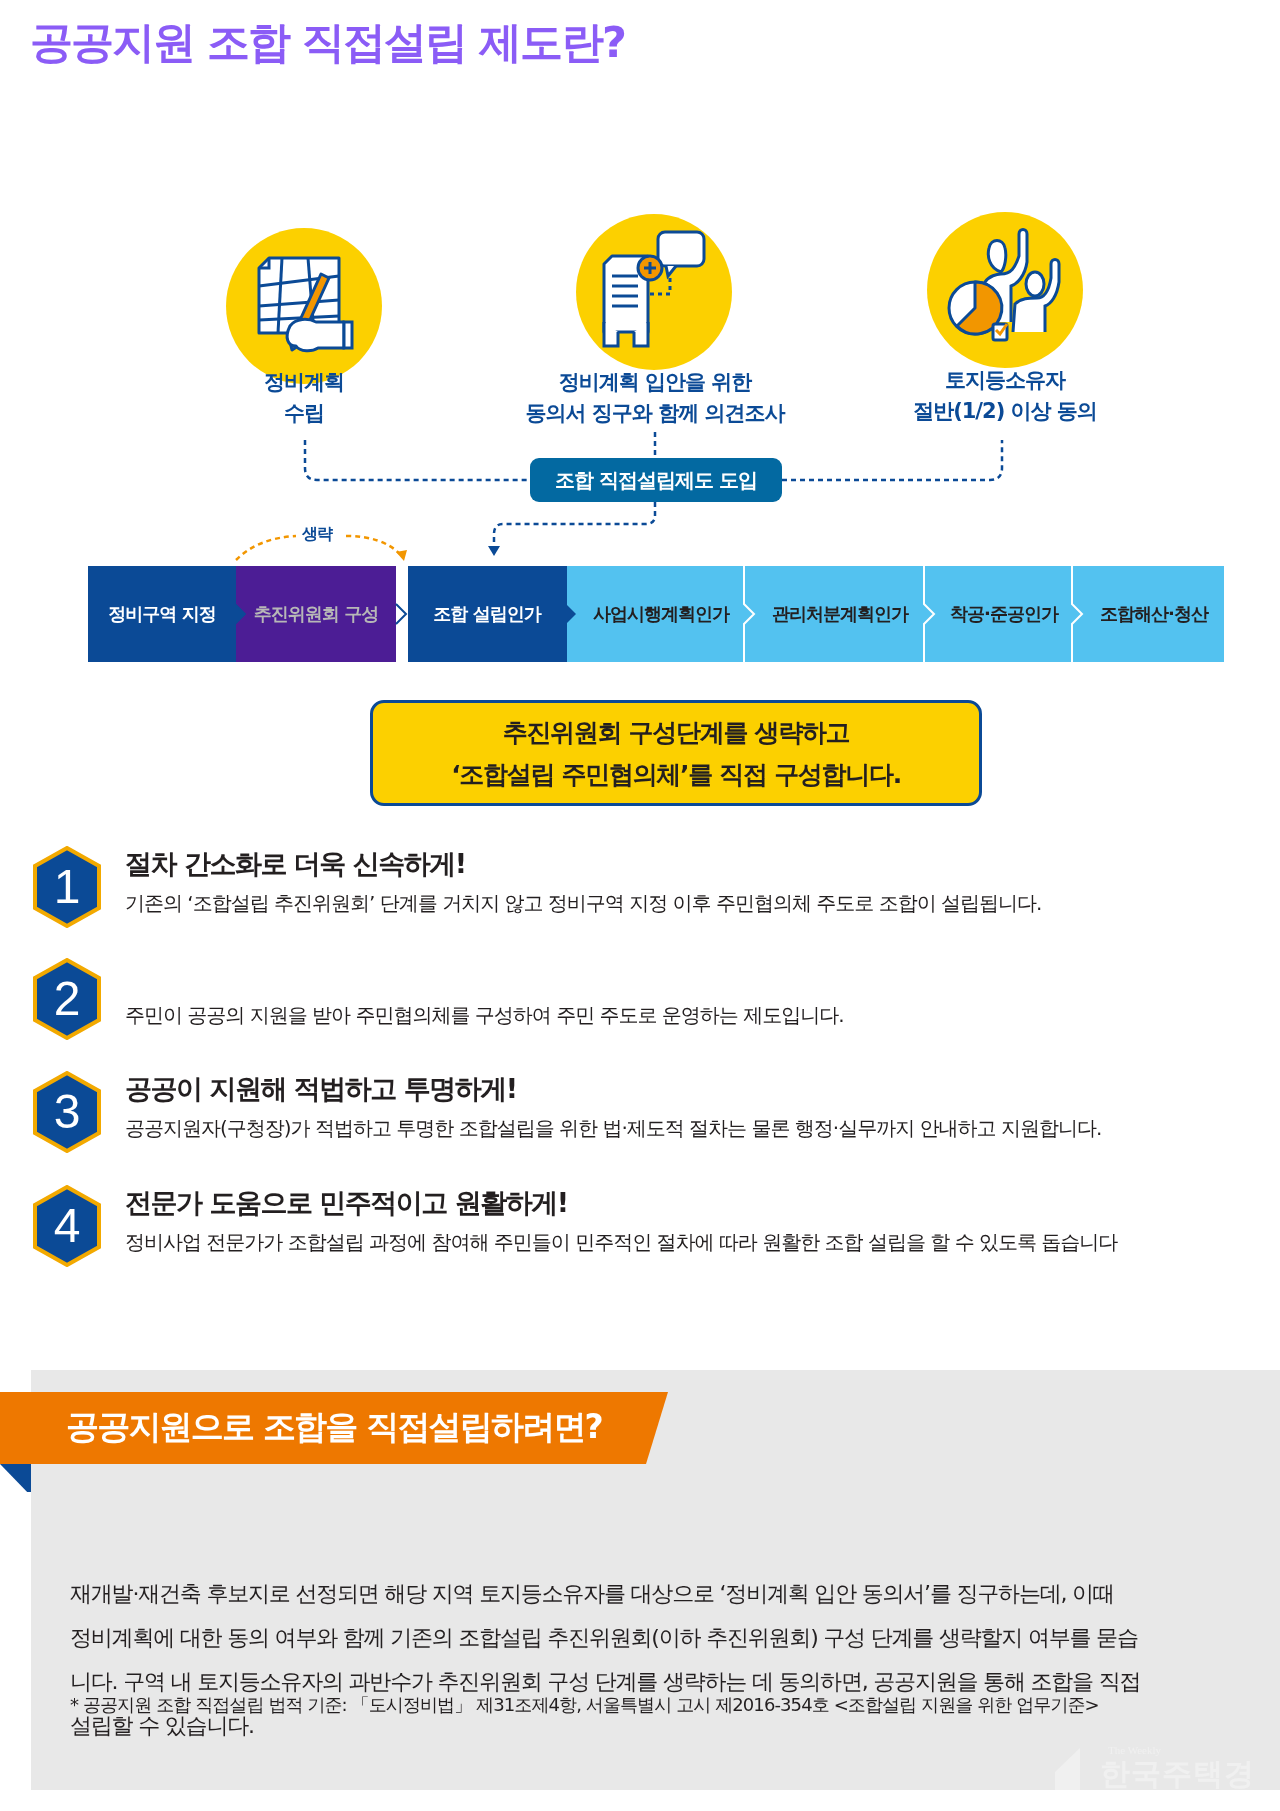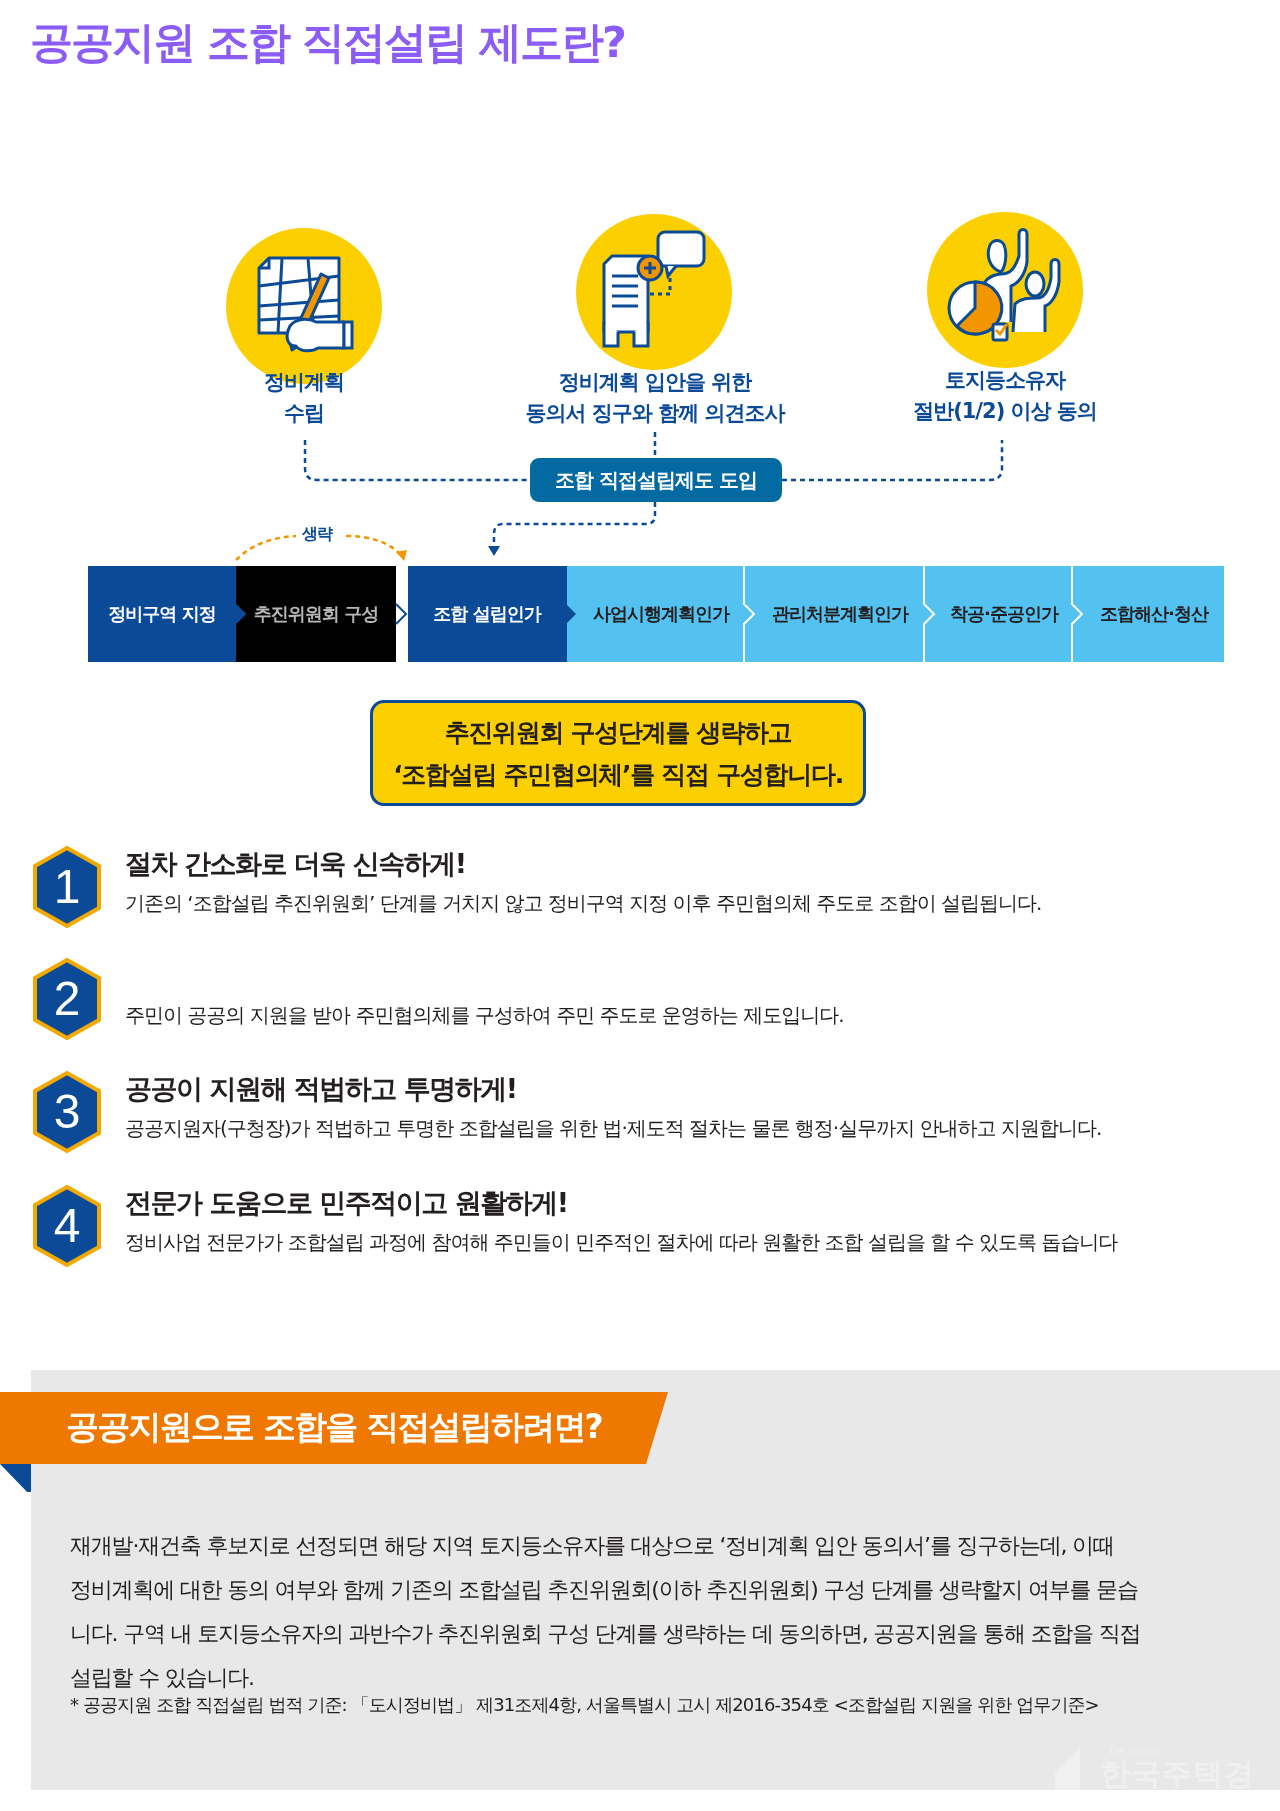--- a/index.html
+++ b/index.html
@@ -17,41 +17,41 @@
   .connectors { position: absolute; left: 0; top: 430px; width: 1280px; height: 140px; }
 
   .intro-badge { position: absolute; left: 530px; top: 458px; width: 252px; height: 44px; background: #0369a1; color: #fff; border-radius: 9px; font-size: 20px; font-weight: bold; text-align: center; line-height: 44px; letter-spacing: -1px; }
 
   .skip-label { position: absolute; left: 302px; top: 524px; font-size: 16px; font-weight: bold; color: #0b4a96; letter-spacing: -1px; }
 
   
   .flow { position: absolute; left: 88px; top: 566px; height: 96px; width: 1136px; padding-left: 40px; }
   .flow-step { position: absolute; top: 0; height: 96px; display: flex; align-items: center; justify-content: center; font-size: 18px; font-weight: bold; letter-spacing: -1px; }
   .flow-step.dark { background: #0b4a96; color: #ffffff; }
-  .flow-step.ghost { background: #000000; color: #b7b7b7; }
+  .flow-step.ghost { background: #4c1d95; color: #b7b7b7; }
   .flow-step.light { background: #53c2f0; color: #231f20; }
   .flow-chevrons { position: absolute; left: 0; top: 0; width: 1136px; height: 96px; pointer-events: none; }
 
   
-  .callout { position: absolute; left: 370px; top: 700px; width: 496px; height: 106px; background: #fcd000; border: 3px solid #0b4a96; border-radius: 14px; text-align: center; font-size: 25px; font-weight: bold; color: #231f20; line-height: 42px; padding-top: 9px; letter-spacing: -1.3px; }
+  .callout { position: absolute; left: 370px; top: 700px; width: 612px; height: 106px; background: #fcd000; border: 3px solid #0b4a96; border-radius: 14px; text-align: center; font-size: 25px; font-weight: bold; color: #231f20; line-height: 42px; padding-top: 9px; letter-spacing: -1.3px; }
 
   
   .benefit { position: absolute; left: 32px; width: 1248px; height: 90px; }
   .hex { position: absolute; left: 0; top: 0; width: 70px; height: 82px; }
   .hex svg { width: 70px; height: 82px; }
   .hex-num { position: absolute; left: 0; top: 8px; width: 70px; text-align: center; color: #fff; font-size: 48px; line-height: 66px; font-family: "Liberation Sans", sans-serif; font-weight: normal; }
   .benefit-title { position: absolute; left: 93px; top: 0; font-size: 27px; font-weight: bold; color: #231f20; letter-spacing: -1.5px; white-space: nowrap; }
   .benefit-desc { position: absolute; left: 93px; top: 44px; font-size: 20px; color: #231f20; letter-spacing: -1px; white-space: nowrap; }
 
   
   .panel { position: absolute; left: 31px; top: 1370px; width: 1249px; height: 420px; background: #e8e8e8; }
   .panel-banner { position: absolute; left: 0; top: 1392px; width: 668px; height: 72px; }
   .panel-banner svg { position: absolute; left: 0; top: 0; width: 668px; height: 100px; }
   .panel-title { position: absolute; left: 66px; top: 1405px; font-size: 33px; font-weight: bold; color: #ffffff; letter-spacing: -1.8px; }
-  .panel-body { position: absolute; left: 70px; top: 1524px; width: 1180px; font-size: 22px; line-height: 44px; color: #231f20; letter-spacing: -1.2px; }
+  .panel-body { position: absolute; left: 70px; top: 1572px; width: 1180px; font-size: 22px; line-height: 44px; color: #231f20; letter-spacing: -1.2px; }
   .panel-note { position: absolute; left: 70px; top: 1688px; width: 1180px; font-size: 18px; line-height: 33px; color: #231f20; letter-spacing: -0.9px; }
   .watermark { position: absolute; left: 1050px; top: 1744px; width: 220px; height: 50px; opacity: 0.35; }
   .wm-small { position: absolute; left: 58px; top: 0; font-size: 11px; color: #ffffff; font-family: "Liberation Serif", serif; }
   .wm-big { position: absolute; left: 50px; top: 10px; font-size: 30px; font-weight: bold; color: #ffffff; letter-spacing: 1px; }
 </style>
 </head>
 <body>
 
 <h1 class="title">공공지원 조합 직접설립 제도란?</h1>
 

